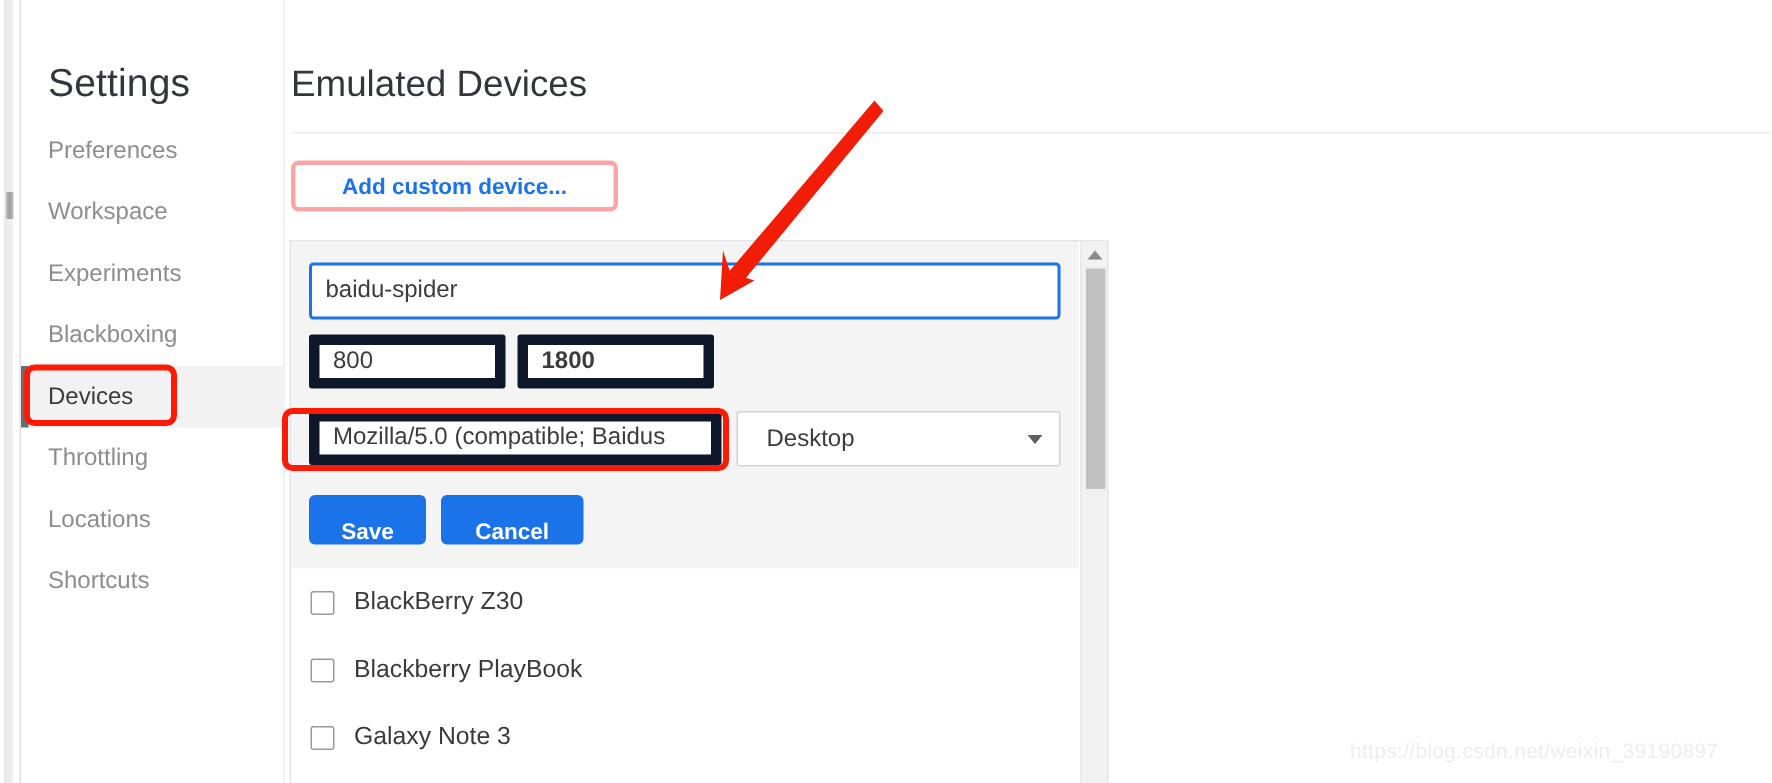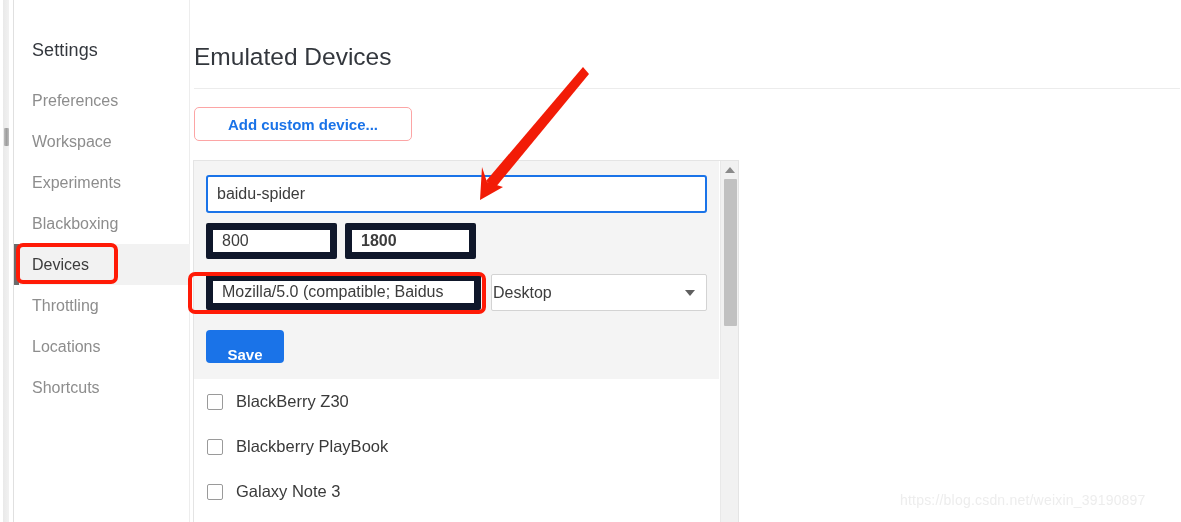--- a/index.html
+++ b/index.html
@@ -45,21 +45,21 @@
     position: absolute;
     left: 14px; top: 0;
     width: 176px; height: 522px;
     background: #ffffff;
     border-right: 1px solid #ededed;
     box-sizing: border-box;
   }
   .settings-title {
     position: absolute;
     left: 18px; top: 40px;
-    font-size: 18px;
+    font-size: 26px;
     color: #33373d;
     letter-spacing: 0.1px;
     font-weight: 400;
   }
   .nav-list {
     position: absolute;
     left: 0; top: 80px;
     width: 176px;
   }
   .nav-item {
@@ -103,21 +103,21 @@
     position: absolute;
     left: 3px; top: 88px;
     width: 986px; height: 1px;
     background: #ececec;
   }
 
   .add-device-btn {
     position: absolute;
     left: 3px; top: 107px;
     width: 218px; height: 34px;
-    border: 1px solid #fca5a5;
+    border: 3px solid #fca5a5;
     border-radius: 5px;
     background: #ffffff;
     color: #1a73e8;
     font-size: 15px;
     font-weight: bold;
     font-family: "Liberation Sans", sans-serif;
     cursor: pointer;
     padding: 0;
   }
 
@@ -171,21 +171,21 @@
     position: absolute;
     left: 297px; top: 113px;
     width: 216px; height: 37px;
     box-sizing: border-box;
     border: 1px solid #d3d3d3;
     border-radius: 2px;
     background: #ffffff;
     font-family: "Liberation Sans", sans-serif;
     font-size: 16px;
     color: #3c3c3c;
-    padding-left: 1px;
+    padding-left: 19px;
     line-height: 35px;
     cursor: pointer;
   }
   .ua-type .caret {
     position: absolute;
     right: 11px; top: 15px;
     width: 0; height: 0;
     border-left: 5px solid transparent;
     border-right: 5px solid transparent;
     border-top: 6px solid #5f5f5f;
@@ -342,20 +342,21 @@
         <input class="fld fld-width" value="800" style="">
         <input class="fld fld-height" value="1800" style="">
         <input class="fld fld-ua" value="Mozilla/5.0 (compatible; Baidus" style="">
 
         <div class="ua-type">
           <span>Desktop</span>
           <span class="caret"></span>
         </div>
 
         <button class="btn btn-save">Save</button>
+        <button class="btn btn-cancel">Cancel</button>
       </div>
 
       <div class="device-list">
         <div class="device-row">
           <span class="cbox"></span>
           <span class="device-label">BlackBerry Z30</span>
         </div>
         <div class="device-row">
           <span class="cbox"></span>
           <span class="device-label">Blackberry PlayBook</span>

